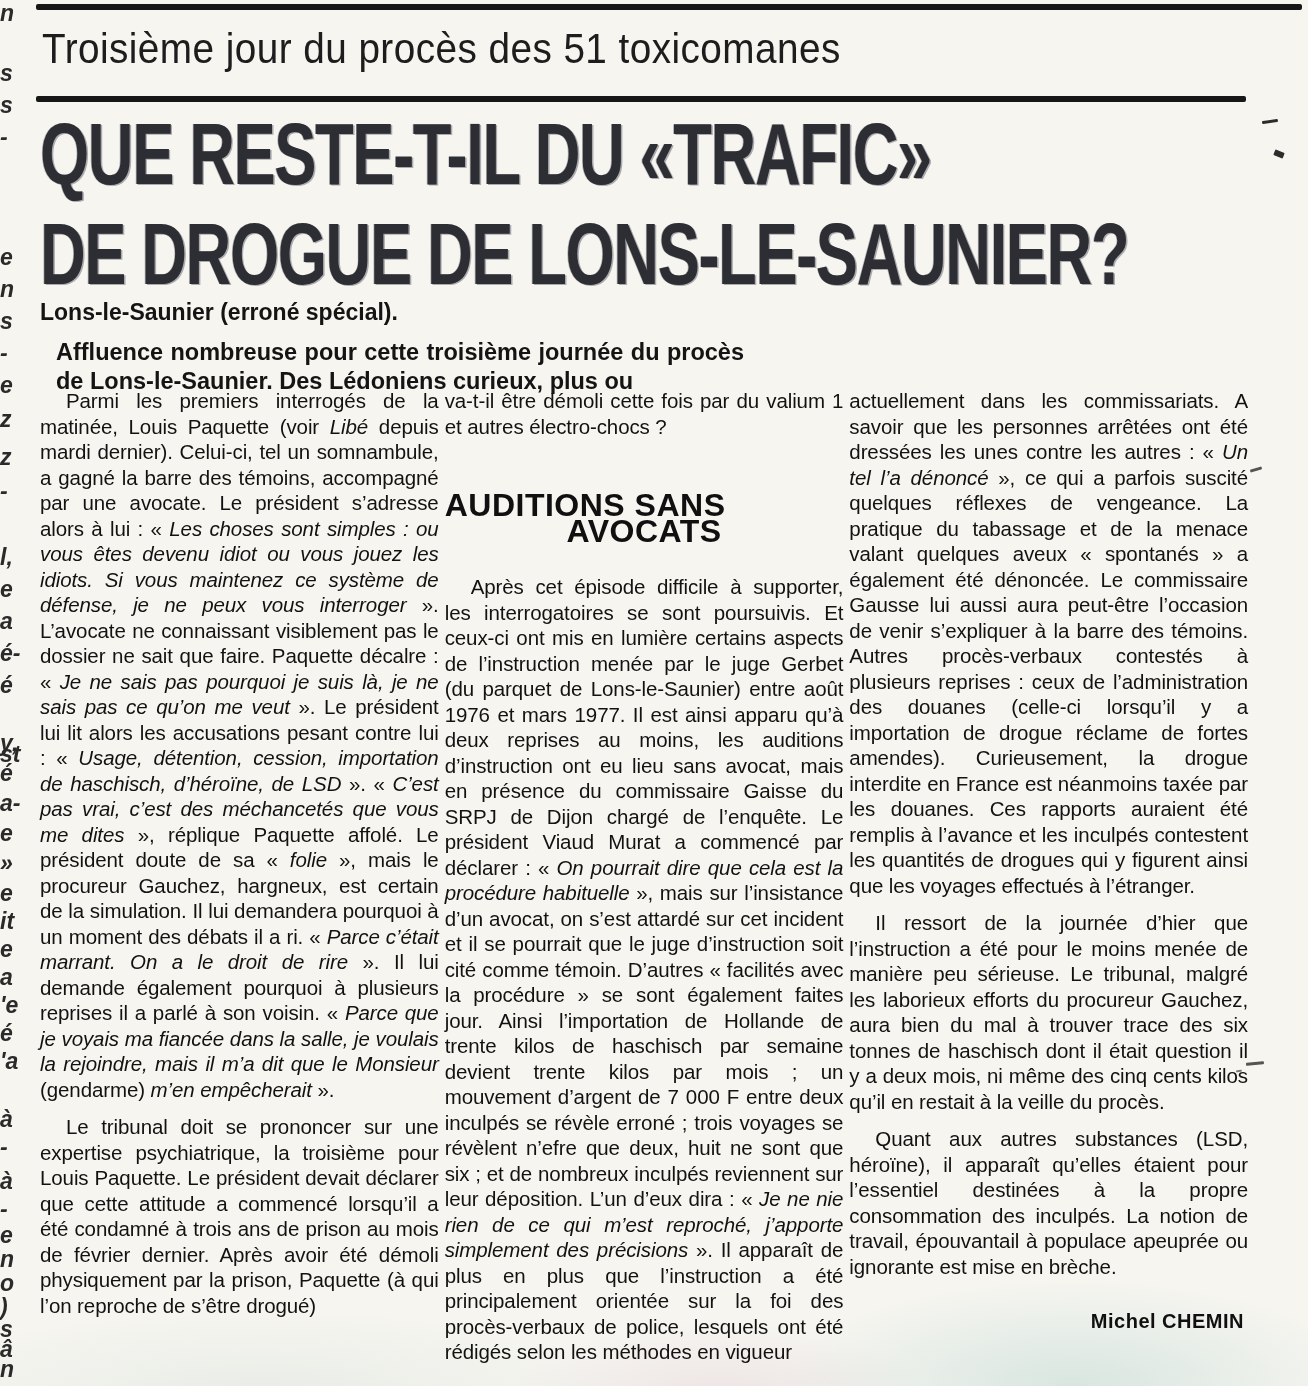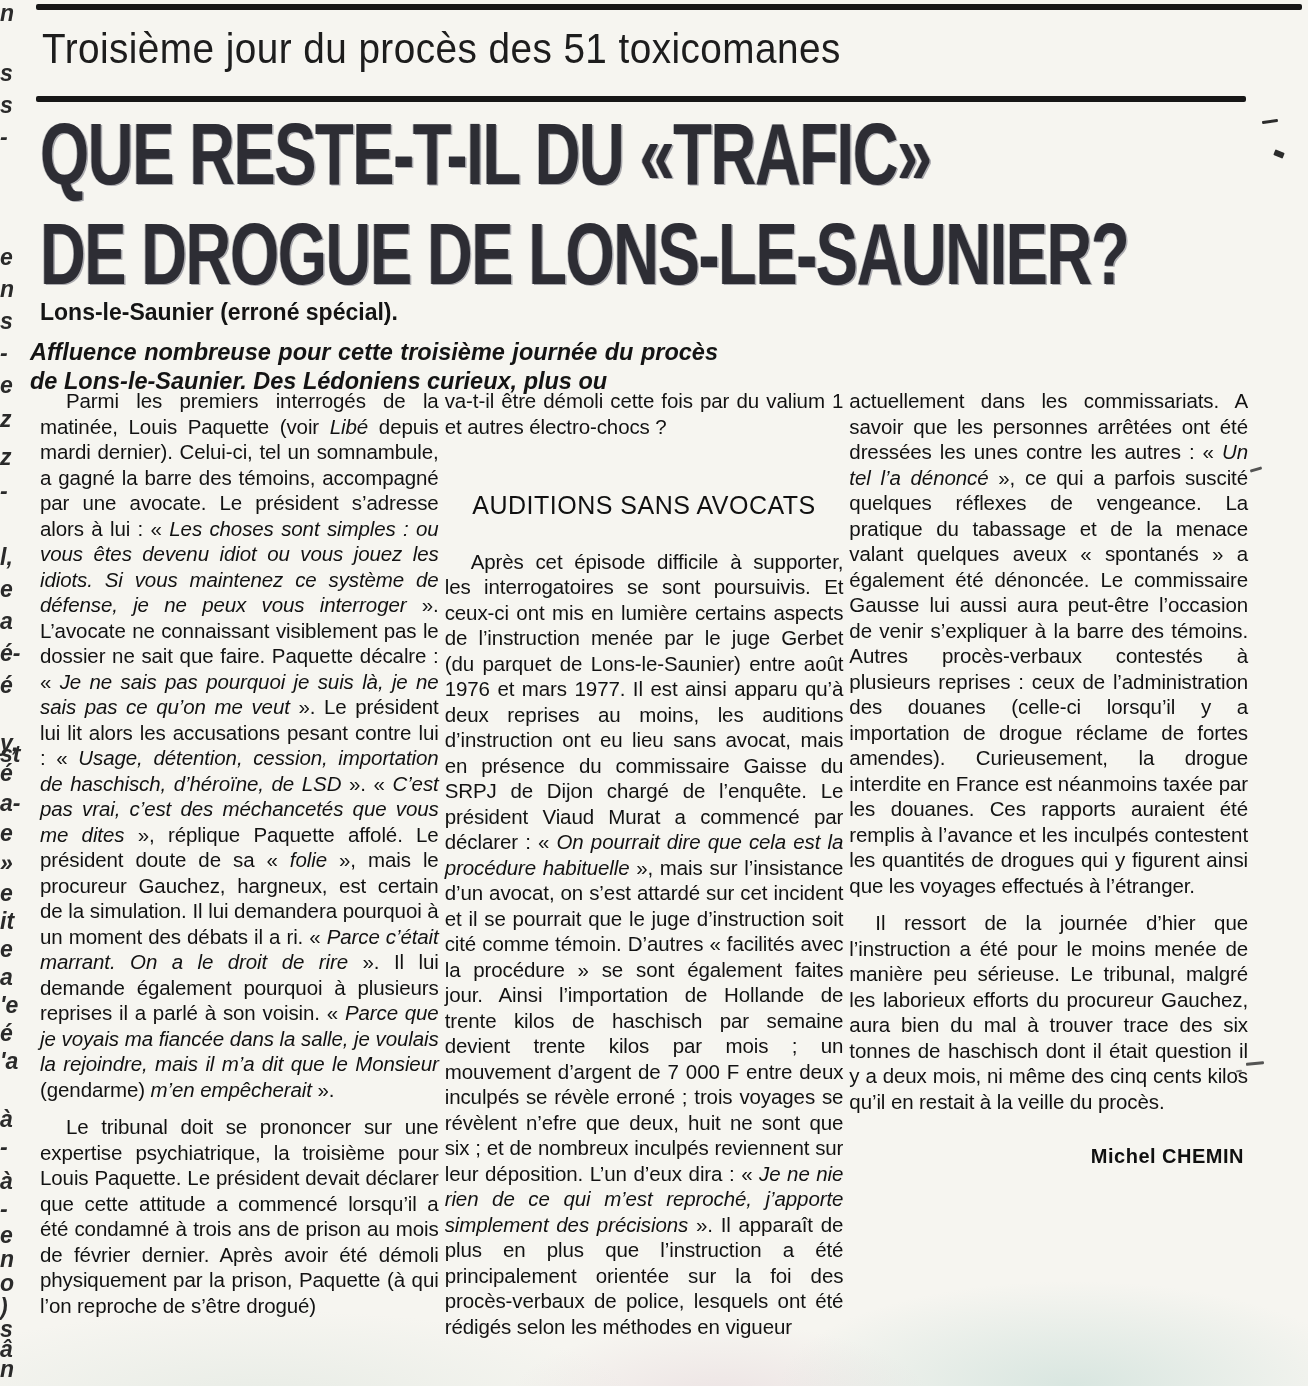--- a/index.html
+++ b/index.html
@@ -34,35 +34,35 @@
   .headline{position:absolute;left:40px;top:106px;}
   .hl{
     font-size:88px;font-weight:700;letter-spacing:-2px;white-space:nowrap;
     height:100px;line-height:96px;color:#2d2d34;
     transform:scaleX(0.72);transform-origin:0 50%;
     text-shadow:2px 1px 0 rgba(110,110,122,0.55), -1px 0 0 rgba(80,80,90,0.4);
   }
   
   .byline{position:absolute;left:40px;top:299px;font-size:23px;font-weight:700;color:#141414;}
   .lead{
-    position:absolute;left:30px;top:338px;width:1246px;display:flex;gap:28px;
-    font-weight:700;font-style:italic;font-size:23.5px;line-height:29px;color:#141414;
+    position:absolute;left:56px;top:338px;width:1246px;display:flex;gap:28px;
+    font-weight:700;font-size:23.5px;line-height:29px;color:#141414;
   }
   .lead-left{width:688px;text-align:justify;}
   .lead-right{flex:1;}
   
   .cols{position:absolute;left:40px;top:388px;width:1208px;display:flex;gap:6px;}
   .col{flex:1;min-width:0;text-align:justify;text-align-last:left;
        font-size:20.5px;line-height:25.5px;letter-spacing:-0.1px;color:#121212;}
   .body-p{margin:0;}
   .body-p + .body-p{margin-top:12px;}
   .indent{text-indent:26px;}
   .it{font-style:italic;}
   .subhead{margin:54px 0 30px;text-align:left;text-align-last:center;
-           font-size:25px;font-weight:400;letter-spacing:0.5px;color:#101010;}
+           font-size:32px;font-weight:700;letter-spacing:0.5px;color:#101010;}
   .signature{margin-top:30px;padding-right:4px;text-align:right;text-align-last:right;
              font-size:20px;font-weight:700;letter-spacing:0.5px;color:#101010;}
   
   .speck{position:absolute;background:#2c2c2c;border-radius:1px;}
   .sp1{left:1262px;top:120px;width:16px;height:3px;transform:rotate(-8deg);}
   .sp2{left:1274px;top:151px;width:10px;height:6px;transform:rotate(22deg);}
   .sp3{left:1250px;top:468px;width:12px;height:3px;transform:rotate(-16deg);opacity:.8;}
   .sp4{left:1246px;top:1062px;width:18px;height:3px;transform:rotate(-6deg);opacity:.8;}
   .sp5{left:1236px;top:1070px;width:6px;height:2px;transform:rotate(-10deg);opacity:.6;}
 </style>
@@ -139,20 +139,21 @@
         <p class="body-p indent"><span>Le tribunal doit se prononcer sur une expertise psychiatrique, la troisième pour Louis Paquette. Le président devait déclarer que cette attitude a commencé lorsqu’il a été condamné à trois ans de prison au mois de février dernier. Après avoir été démoli physiquement par la prison, Paquette (à qui l’on reproche de s’être drogué)</span></p>
       </div>
     <div class="col">
         <p class="body-p"><span>va-t-il être démoli cette fois par du valium 1 et autres électro-chocs ?</span></p>
         <h3 class="subhead">AUDITIONS SANS AVOCATS</h3>
         <p class="body-p indent"><span>Après cet épisode difficile à supporter, les interrogatoires se sont poursuivis. Et ceux-ci ont mis en lumière certains aspects de l’instruction menée par le juge Gerbet (du parquet de Lons-le-Saunier) entre août 1976 et mars 1977. Il est ainsi apparu qu’à deux reprises au moins, les auditions d’instruction ont eu lieu sans avocat, mais en présence du commissaire Gaisse du SRPJ de Dijon chargé de l’enquête. Le président Viaud Murat a commencé par déclarer : « </span><span class="it">On pourrait dire que cela est la procédure habituelle</span><span> », mais sur l’insistance d’un avocat, on s’est attardé sur cet incident et il se pourrait que le juge d’instruction soit cité comme témoin. D’autres « facilités avec la procédure » se sont également faites jour. Ainsi l’importation de Hollande de trente kilos de haschisch par semaine devient trente kilos par mois ; un mouvement d’argent de 7 000 F entre deux inculpés se révèle erroné ; trois voyages se révèlent n’efre que deux, huit ne sont que six ; et de nombreux inculpés reviennent sur leur déposition. L’un d’eux dira : « </span><span class="it">Je ne nie rien de ce qui m’est reproché, j’apporte simplement des précisions</span><span> ». Il apparaît de plus en plus que l’instruction a été principalement orientée sur la foi des procès-verbaux de police, lesquels ont été rédigés selon les méthodes en vigueur</span></p>
       </div>
     <div class="col">
         <p class="body-p"><span>actuellement dans les commissariats. A savoir que les personnes arrêtées ont été dressées les unes contre les autres : « </span><span class="it">Un tel l’a dénoncé</span><span> », ce qui a parfois suscité quelques réflexes de vengeance. La pratique du tabassage et de la menace valant quelques aveux « spontanés » a également été dénoncée. Le commissaire Gausse lui aussi aura peut-être l’occasion de venir s’expliquer à la barre des témoins. Autres procès-verbaux contestés à plusieurs reprises : ceux de l’administration des douanes (celle-ci lorsqu’il y a importation de drogue réclame de fortes amendes). Curieusement, la drogue interdite en France est néanmoins taxée par les douanes. Ces rapports auraient été remplis à l’avance et les inculpés contestent les quantités de drogues qui y figurent ainsi que les voyages effectués à l’étranger.</span></p>
         <p class="body-p indent"><span>Il ressort de la journée d’hier que l’instruction a été pour le moins menée de manière peu sérieuse. Le tribunal, malgré les laborieux efforts du procureur Gauchez, aura bien du mal à trouver trace des six tonnes de haschisch dont il était question il y a deux mois, ni même des cinq cents kilos qu’il en restait à la veille du procès.</span></p>
+        <p class="body-p indent"><span>Quant aux autres substances (LSD, héroïne), il apparaît qu’elles étaient pour l’essentiel destinées à la propre consommation des inculpés. La notion de travail, épouvantail à populace apeuprée ou ignorante est mise en brèche.</span></p>
         <div class="signature">Michel CHEMIN</div>
       </div>
   </div>
 
   <div class="speck sp1"></div>
   <div class="speck sp2"></div>
   <div class="speck sp3"></div>
   <div class="speck sp4"></div>
   <div class="speck sp5"></div>
 

